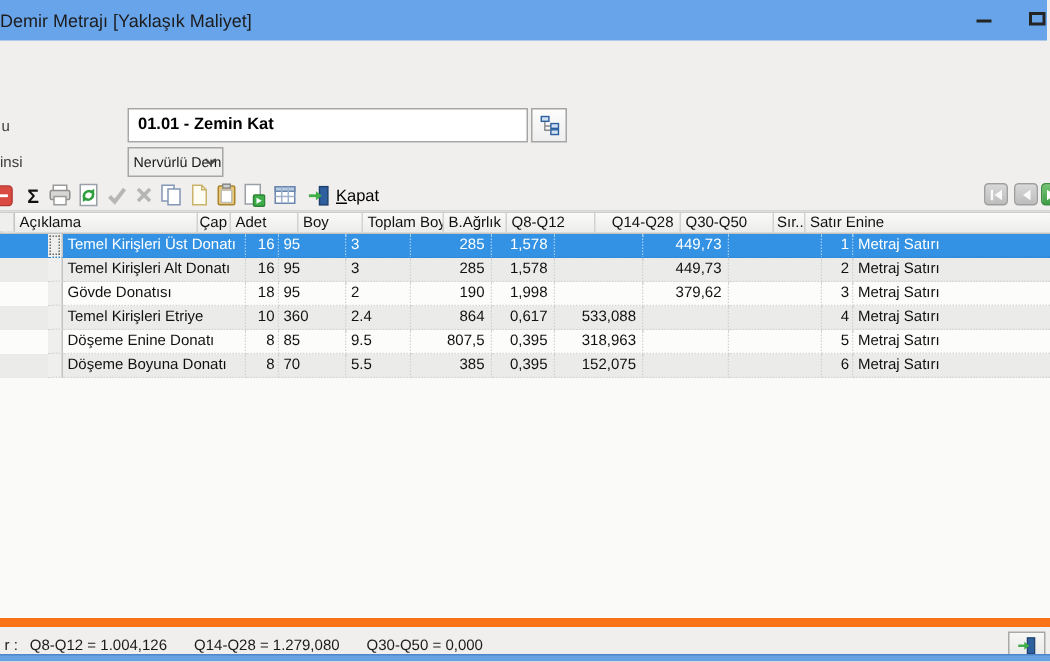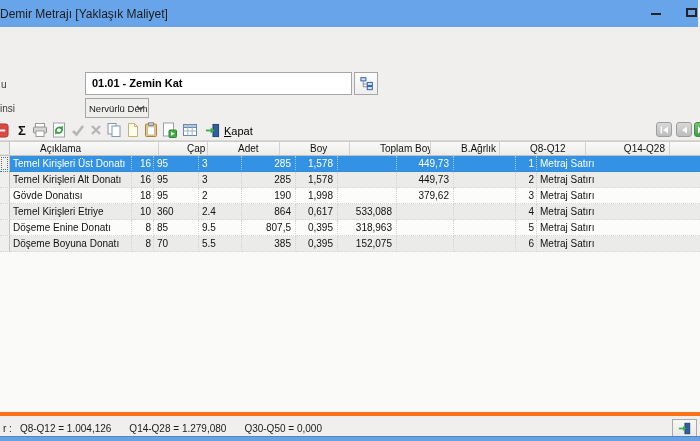--- a/index.html
+++ b/index.html
@@ -62,24 +62,24 @@
     position:absolute; top:2px; width:16px; height:15px; border:1px solid #9e9e9e; border-radius:3px;
     background:linear-gradient(#d8d8d8,#bdbdbd); display:flex; align-items:center; justify-content:center; cursor:pointer;
   }
   .navgreen { left:694px; width:12px; border-radius:3px 0 0 3px; background:linear-gradient(#74c474,#3f9e46); border-color:#3c8f42; }
   
   .grid { position:absolute; top:141px; left:0; width:700px; background:#fcfcfb; }
   .gridfill { position:absolute; top:252px; left:0; width:700px; height:160px; background:#fafaf9; }
   .hrow {
     display:flex; height:15px; background:linear-gradient(#fafaf9,#ececea);
     border-top:1px solid #cdcdcb; border-bottom:1px solid #c2c2c0;
-    font-size:10px; color:#111;gap:27px;
+    font-size:10px; color:#111;
   }
   .hrow .cell { border-right:1px solid #d2d2d0; padding:1px 0 0 3px; overflow:hidden; white-space:nowrap; cursor:pointer; }
-  .row { display:flex; height:16px; font-size:10px; color:#111; background:#fcfcfb; cursor:pointer; }
+  .row { display:flex; height:16px; font-size:10px; color:#111; background:#fcfcfb; cursor:pointer;padding-left:32px; }
   .row:nth-child(even) { background:#ebebe9; }
   .row .cell { border-right:1px dotted #d2d2d0; border-bottom:1px dotted #d6d6d4; padding:2px 0 0 3px; overflow:hidden; white-space:nowrap; }
   .row.selected { background:#3392e4; color:#ffffff; }
   .row.selected .cell { border-right-color:rgba(255,255,255,0.55); border-bottom-color:#2f86d2; }
   .ind { width:10px; min-width:10px; background:#efefed; border-right:1px solid #c4c4c2 !important; border-bottom:1px dotted #d6d6d4; position:relative; }
   .row.selected .ind::after { content:''; position:absolute; inset:1px; border:1px dotted #6b6b6b; }
   .c1 { width:122px; min-width:122px; }
   .c2 { width:22px; min-width:22px; text-align:right; padding-right:2px !important; padding-left:1px !important; }
   .hrow .c2 { text-align:left; }
   .c3 { width:45px; min-width:45px; }
@@ -93,21 +93,21 @@
   .c8 { width:57px; min-width:57px; text-align:right; padding-right:4px !important; }
   .hrow .c8 { text-align:right; }
   .c9 { width:62px; min-width:62px; text-align:right; padding-right:4px !important; }
   .hrow .c9 { text-align:left; }
   .c10 { width:21px; min-width:21px; text-align:right; padding-right:2px !important; }
   .hrow .c10 { text-align:left; padding-left:2px !important; }
   .c11 { flex:1; border-right:none !important; }
   
   .statusbar {
     position:absolute; top:412px; left:0; width:700px; height:24px;
-    background:#f0efed; border-top:4px solid #f97316; font-size:10px; color:#1a1a1a;
+    background:#f0efed; border-top:6px solid #f97316; font-size:10px; color:#1a1a1a;
   }
   .status-text { position:absolute; left:3px; top:7px; white-space:nowrap; }
   .status-text span { margin-right:18px; }
   .status-text .pfx { margin-right:8px; }
   .door-mini {
     position:absolute; left:672px; top:3px; width:25px; height:19px;
     border:1px solid #a9a9a7; background:linear-gradient(#f7f7f6,#e8e8e6);
     display:flex; align-items:center; justify-content:center; cursor:pointer;
   }
   .bottomborder { position:absolute; top:436px; left:0; width:700px; height:5px; background:#69a2e2; border-top:1px solid #4d87c8; }

